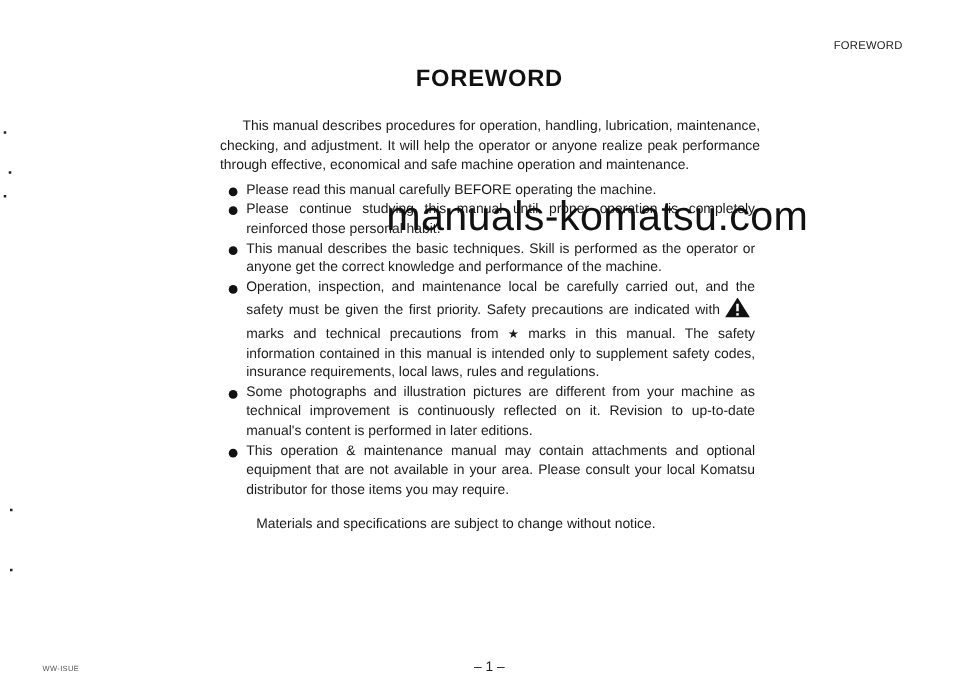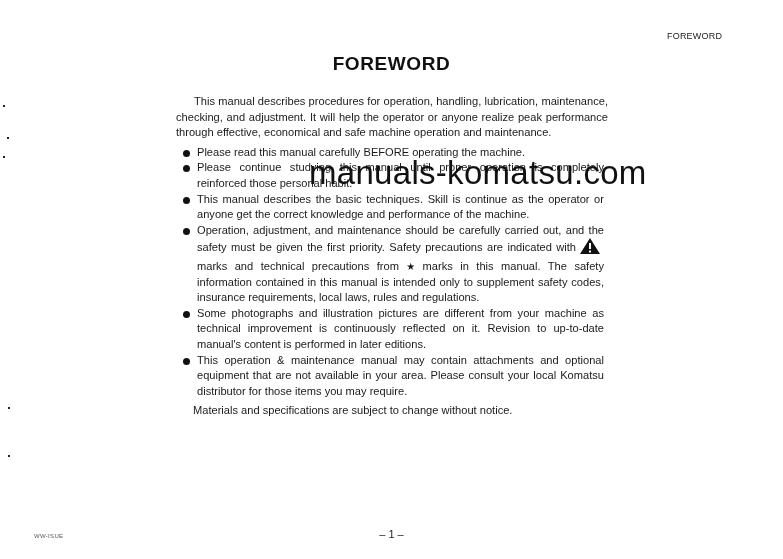--- a/index.html
+++ b/index.html
@@ -19,21 +19,21 @@
     .body {
       position: absolute; top: 94px; left: 176px; width: 432px;
       font-size: 11.1px; line-height: 15.6px; color: #1a1a1a;
     }
     .intro { text-indent: 18px; text-align: justify; text-align-last: left; margin: 0; }
     .bullets { list-style: none; margin: 4px; padding: 0; }
     .bullets li { position: relative; padding-left: 17px; text-align: justify; margin: 0; }
     .bullets li .dot {
       position: absolute; left: 3px; top: 5px; width: 7px; height: 7px; border-radius: 50%; background: #111;
     }
-    .note { padding-left: 17px; margin: 0; }
+    .note { padding-left: 17px; margin: 12px; }
     .warn-icon { display: inline-block; vertical-align: -3px; margin: 0 4px; }
     .star { font-size: 10px; margin: 0 3px; }
     .watermark {
       position: absolute; top: 156px; left: 309px; font-size: 33px; color: #111;
       font-family: "Liberation Sans", sans-serif; letter-spacing: 0.3px; line-height: 1;
     }
     .page-num {
       position: absolute; top: 528px; left: 0; width: 783px; text-align: center; font-size: 11px; color: #222;
     }
     .doc-code {
@@ -54,25 +54,25 @@
     <li>
       <span class="dot"></span>
       <span>Please read this manual carefully BEFORE operating the machine.</span>
     </li>
     <li>
       <span class="dot"></span>
       <span>Please continue studying this manual until proper operation is completely reinforced those personal habit.</span>
     </li>
     <li>
       <span class="dot"></span>
-      <span>This manual describes the basic techniques. Skill is continue as the operator or anyone get the correct knowledge and performance of the machine.</span>
+      <span>This manual describes the basic techniques. Skill is performed as the operator or anyone get the correct knowledge and performance of the machine.</span>
     </li>
     <li>
       <span class="dot"></span>
-      <span>Operation, adjustment, and maintenance should be carefully carried out, and the safety must be given the first priority. Safety precautions are indicated with</span><span class="warn-icon"><svg width="20" height="16" viewBox="0 0 20 16">
+      <span>Operation, inspection, and maintenance local be carefully carried out, and the safety must be given the first priority. Safety precautions are indicated with</span><span class="warn-icon"><svg width="20" height="16" viewBox="0 0 20 16">
             <polygon points="10,0 20,16 0,16" fill="#111"></polygon>
             <rect x="9" y="5" width="2" height="6" fill="#fff"></rect>
             <rect x="9" y="12.5" width="2" height="2" fill="#fff"></rect>
           </svg></span><span>marks and technical precautions from</span><span class="star">★</span><span>marks in this manual. The safety information contained in this manual is intended only to supplement safety codes, insurance requirements, local laws, rules and regulations.</span>
     </li>
     <li>
       <span class="dot"></span>
       <span>Some photographs and illustration pictures are different from your machine as technical improvement is continuously reflected on it. Revision to up-to-date manual's content is performed in later editions.</span>
     </li>
     <li>

